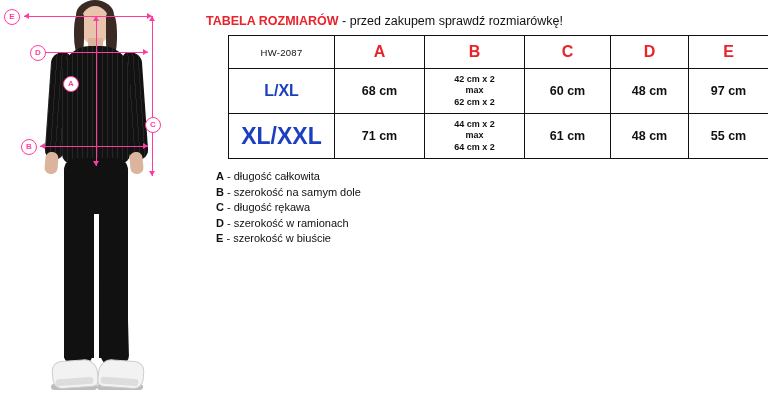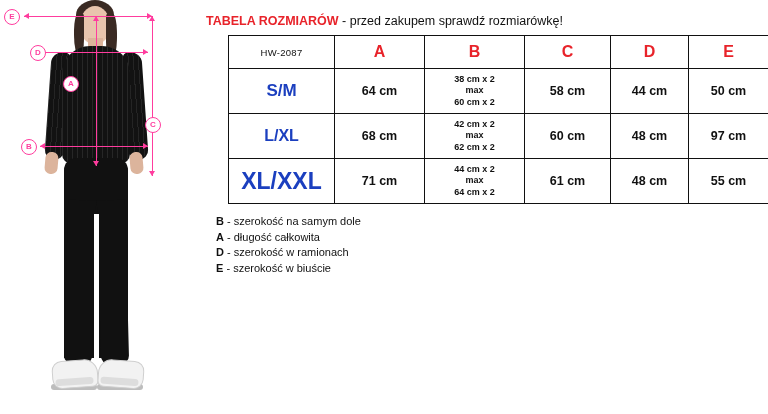--- a/index.html
+++ b/index.html
@@ -473,28 +473,20 @@
       <tbody>
         <tr>
           <td class="code-cell">HW-2087</td>
           <td class="hdr-letter">A</td>
           <td class="hdr-letter">B</td>
           <td class="hdr-letter">C</td>
           <td class="hdr-letter">D</td>
           <td class="hdr-letter">E</td>
         </tr>
 
-        <tr>
-          <td class="size-cell size-sm">S/M</td>
-          <td class="val-cell">64 cm</td>
-          <td class="val-cell val-multi">38 cm x 2<br>max<br>60 cm x 2</td>
-          <td class="val-cell">58 cm</td>
-          <td class="val-cell">44 cm</td>
-          <td class="val-cell">50 cm</td>
-        </tr>
 
 
         <tr>
           <td class="size-cell size-lxl">L/XL</td>
           <td class="val-cell">68 cm</td>
           <td class="val-cell val-multi">42 cm x 2<br>max<br>62 cm x 2</td>
           <td class="val-cell">60 cm</td>
           <td class="val-cell">48 cm</td>
           <td class="val-cell">97 cm</td>
         </tr>
@@ -505,26 +497,30 @@
           <td class="val-cell val-multi">44 cm x 2<br>max<br>64 cm x 2</td>
           <td class="val-cell">61 cm</td>
           <td class="val-cell">48 cm</td>
           <td class="val-cell">55 cm</td>
         </tr>
       </tbody>
     </table>
 
     <div class="legend">
       <div>
+        <span class="lg-key">A</span>
+        <span>- długość całkowita</span>
+      </div>
+      <div>
         <span class="lg-key">B</span>
         <span>- szerokość na samym dole</span>
       </div>
       <div>
-        <span class="lg-key">A</span>
-        <span>- długość całkowita</span>
+        <span class="lg-key">C</span>
+        <span>- długość rękawa</span>
       </div>
       <div>
         <span class="lg-key">D</span>
         <span>- szerokość w ramionach</span>
       </div>
       <div>
         <span class="lg-key">E</span>
         <span>- szerokość w biuście</span>
       </div>
     </div>

